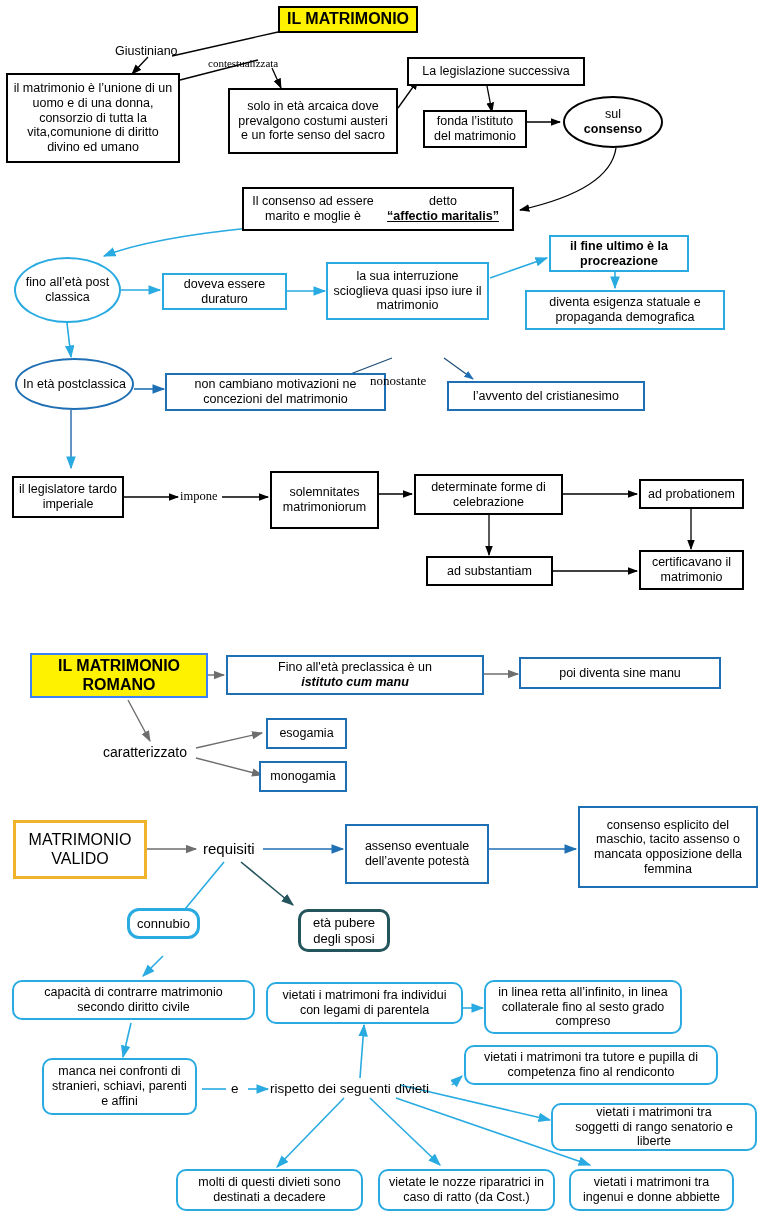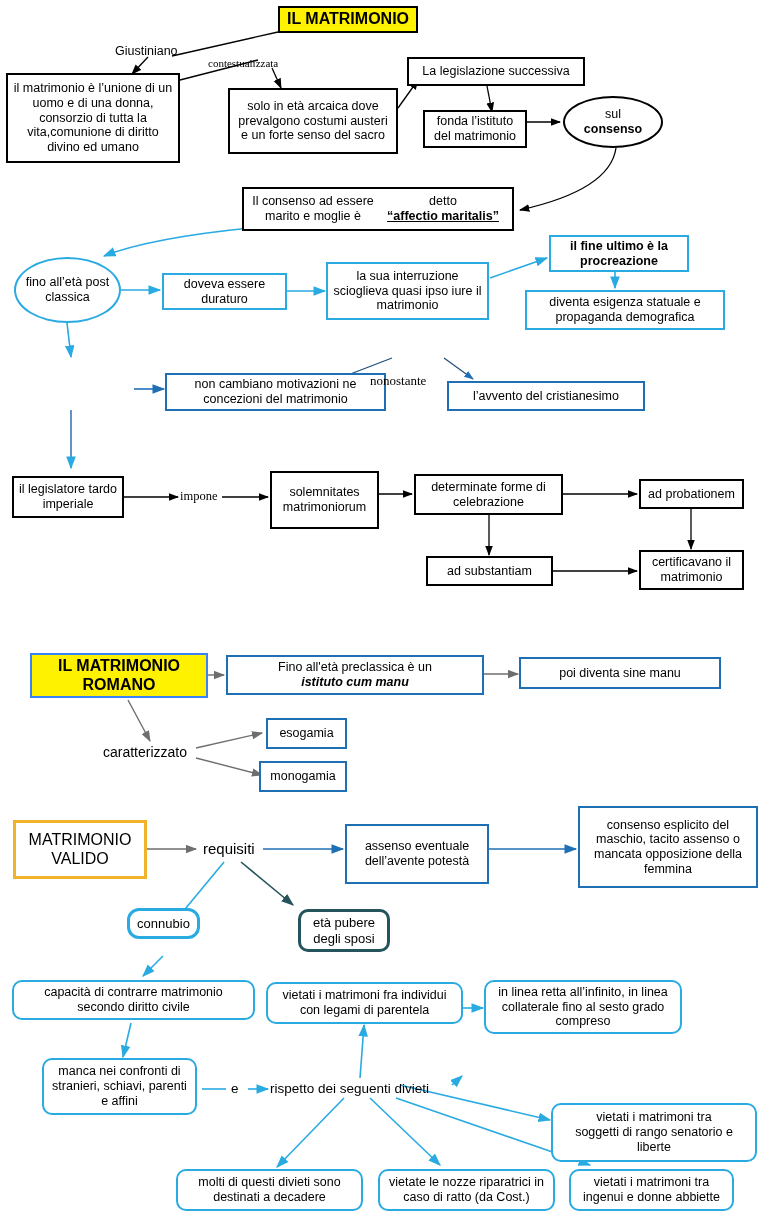--- a/index.html
+++ b/index.html
@@ -235,20 +235,23 @@
   </div>
 
   <div class="node box-cyan b" style="left:549px; top:235px; width:140px; height:37px; font-size:12.5px; padding:2px 4px;">
     <span>il fine  ultimo  è la procreazione</span>
   </div>
 
   <div class="node box-cyan" style="left:525px; top:290px; width:200px; height:40px; font-size:12.5px; padding:2px 4px;">
     <span>diventa esigenza statuale e propaganda demografica</span>
   </div>
 
+  <div class="node ell-blue" style="left:15px; top:358px; width:119px; height:52px; font-size:12.5px;">
+    <span>In età postclassica</span>
+  </div>
 
   <div class="node box-blue" style="left:165px; top:373px; width:221px; height:38px; font-size:12.5px; padding:2px 4px;">
     <span>non cambiano motivazioni ne concezioni del matrimonio</span>
   </div>
 
   <div class="plainlabel serif" style="left:370px; top:345px; font-size:13px;margin-top:28px;">
     <span>nonostante</span>
   </div>
 
   <div class="node box-blue" style="left:447px; top:381px; width:198px; height:30px; font-size:12.5px; padding:2px 4px;">
@@ -349,22 +352,25 @@
   </div>
 
   <div class="node round-cyan" style="left:266px; top:982px; width:197px; height:42px; font-size:12.5px; padding:2px 5px;">
     <span>vietati i matrimoni fra individui con legami di parentela</span>
   </div>
 
   <div class="node round-cyan" style="left:484px; top:980px; width:198px; height:54px; font-size:12.5px; padding:2px 5px;">
     <span>in linea retta all’infinito, in linea collaterale fino al sesto grado compreso</span>
   </div>
 
-
-  <div class="node round-cyan" style="left:551px; top:1103px; width:206px; height:59px; font-size:12.5px; padding:2px 21px;">
+  <div class="node round-cyan" style="left:464px; top:1045px; width:254px; height:40px; font-size:12.5px; padding:2px 5px;">
+    <span>vietati i matrimoni tra tutore e pupilla di competenza fino al rendiconto</span>
+  </div>
+
+  <div class="node round-cyan" style="left:551px; top:1103px; width:206px; height:48px; font-size:12.5px; padding:2px 21px;">
     <span>vietati i matrimoni tra soggetti di rango senatorio e liberte</span>
   </div>
 
   <div class="node round-cyan" style="left:176px; top:1169px; width:187px; height:42px; font-size:12.5px; padding:2px 5px;">
     <span>molti di questi divieti sono destinati a decadere</span>
   </div>
 
   <div class="node round-cyan" style="left:378px; top:1169px; width:177px; height:42px; font-size:12.5px; padding:2px 5px;">
     <span>vietate le nozze riparatrici in caso di ratto (da Cost.)</span>
   </div>

